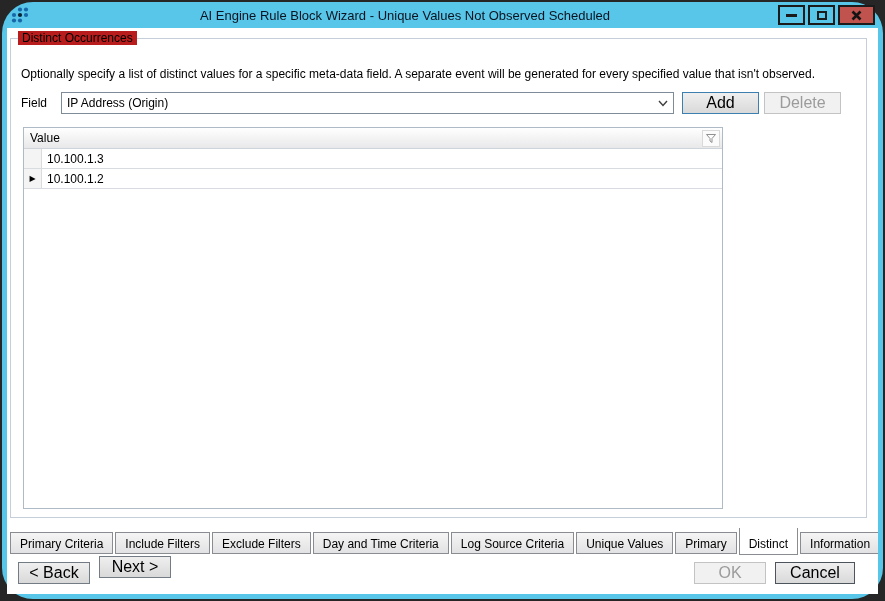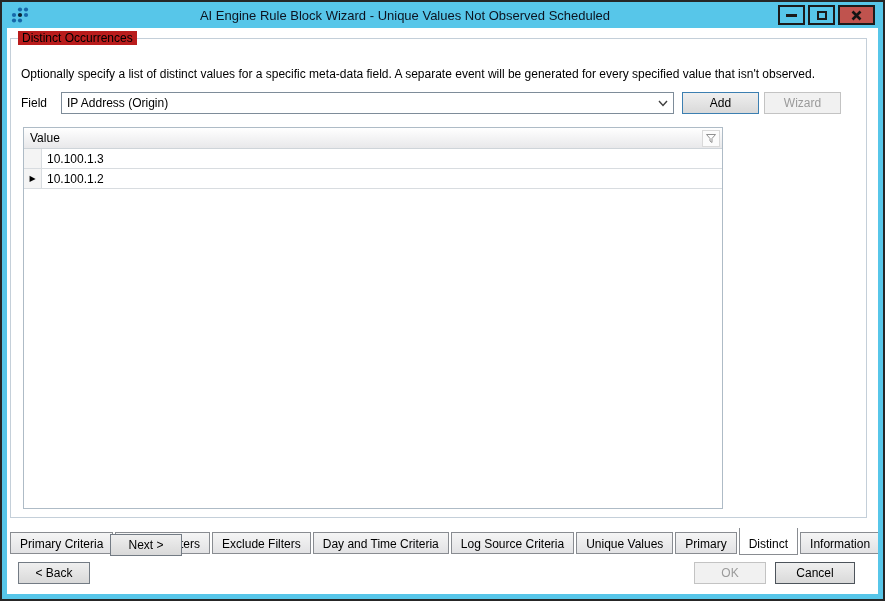--- a/index.html
+++ b/index.html
@@ -1,21 +1,21 @@
 <!DOCTYPE html>
 <html style="--titlebar-blue: #57c6e9; --close-red: #c0534e;"><head>
 <meta charset="utf-8">
 <style>
   html,body{margin:0;padding:0;}
   body{position:relative;width:885px;height:601px;overflow:hidden;
        font-family:"Liberation Sans",sans-serif;font-size:12px;color:#000;background:#fff;}
 
   
   .window{position:absolute;inset:0;background:#262626;padding:2px;box-sizing:border-box;}
-  .frame{position:relative;width:100%;height:100%;background:var(--titlebar-blue,#57c6e9);box-sizing:border-box;}
+  .frame{position:relative;width:100%;height:100%;background:var(--titlebar-blue,#57c6e9);box-sizing:border-box;border-radius:31px;}
 
   
   .titlebar{height:26px;display:flex;align-items:center;padding:0 5px;box-sizing:border-box;}
   .app-icon{width:22px;height:20px;margin-left:3px;flex:0 0 auto;}
   .title{flex:1;text-align:center;font-size:13px;color:#0c1320;white-space:nowrap;overflow:hidden;}
   .winbtns{display:flex;gap:3px;margin-right:3px;flex:0 0 auto;}
   .winbtn{width:27px;height:20px;border:2px solid #1b1b1b;box-sizing:border-box;background:transparent;
           display:flex;align-items:center;justify-content:center;padding:0;cursor:default;}
   .winbtn.close{width:37px;background:var(--close-red,#c0534e);}
   .glyph-min{width:11px;height:3px;background:#1b1b1b;}
@@ -28,21 +28,21 @@
   .groupbox{position:absolute;left:3px;top:10px;right:11px;height:480px;border:1px solid #c4cfd9;box-sizing:border-box;}
   .group-title{position:absolute;top:-8px;left:7px;background:#b91c1c;padding:0 4px;line-height:14px;}
   .desc{position:absolute;top:28px;left:10px;right:10px;white-space:nowrap;overflow:hidden;}
 
   .field-label{position:absolute;left:10px;top:57px;}
   .combo{position:absolute;left:50px;top:53px;width:613px;height:22px;border:1px solid #7e8c99;background:#fff;
          box-sizing:border-box;display:flex;align-items:center;padding-left:5px;}
   .combo-arrow{position:absolute;right:5px;top:7px;line-height:0;}
 
   .btn{box-sizing:border-box;height:22px;border:1px solid #737b84;background:linear-gradient(#efefef,#d9d9d9);
-       font-family:"Liberation Sans",sans-serif;font-size:12px;color:#000;
+       font-family:"Liberation Sans",sans-serif;font-size:16px;color:#000;
        display:flex;align-items:center;justify-content:center;padding:0;cursor:default;}
   .btn-add{position:absolute;left:671px;top:53px;width:77px;border-color:#3c7fb1;}
   .btn-del{position:absolute;left:753px;top:53px;width:77px;background:#f1f1f1;border-color:#c3c3c3;color:#9b9b9b;}
 
   
   .grid{position:absolute;left:12px;top:88px;width:700px;height:382px;border:1px solid #aebbc6;
         box-sizing:border-box;background:#fff;overflow:hidden;}
   .grid-header{height:20px;background:linear-gradient(#ffffff,#e8e8ea);border-bottom:1px solid #ced4d9;
                display:flex;align-items:center;position:relative;}
   .grid-header-label{padding-left:6px;}
@@ -55,21 +55,21 @@
   .row-value{flex:1;display:flex;align-items:center;padding-left:5px;background:#fff;}
 
   
   .tabstrip{position:absolute;left:3px;top:500px;height:27px;display:flex;align-items:flex-start;}
   .tab{height:22px;margin-top:4px;line-height:22px;padding:0 9px;border:1px solid #898c91;box-sizing:border-box;
        background:linear-gradient(#f5f5f5,#e2e2e4);margin-right:2px;white-space:nowrap;cursor:default;}
   .tab-active{height:27px;margin-top:0;line-height:33px;background:#fff;border-top:none;overflow:hidden;}
 
   
   .btn-back{position:absolute;left:11px;top:534px;width:72px;}
-  .btn-next{position:absolute;left:92px;top:506px;width:72px;margin-left:11px;}
+  .btn-next{position:absolute;left:92px;top:528px;width:72px;}
   .btn-ok{position:absolute;left:687px;top:534px;width:72px;background:#f1f1f1;border-color:#c3c3c3;color:#9b9b9b;}
   .btn-cancel{position:absolute;left:768px;top:534px;width:80px;border-color:#4d545b;}
 </style>
 </head>
 <body>
 
 <div class="window">
   <div class="frame">
 
     <div class="titlebar">
@@ -112,21 +112,21 @@
         <span class="field-label">Field</span>
         <div class="combo">
           <span>IP Address (Origin)</span>
           <span class="combo-arrow">
             <svg width="10" height="7" viewBox="0 0 10 7">
                 <path d="M1 1 L5 5.4 L9 1" stroke="#3e3e3e" stroke-width="1.4" fill="none"></path>
               </svg>
           </span>
         </div>
         <button class="btn btn-add">Add</button>
-        <button class="btn btn-del">Wizard</button>
+        <button class="btn btn-del">Delete</button>
 
         <div class="grid">
           <div class="grid-header">
             <span class="grid-header-label">Value</span>
             <span class="filter-btn">
               <svg width="11" height="10" viewBox="0 0 11 10">
                   <path d="M0.5 0.5 H9.5 L6 4.5 V8.5 L4 7 V4.5 Z" fill="#fcfcfc" stroke="#909090" stroke-width="1"></path>
                 </svg>
             </span>
           </div>

